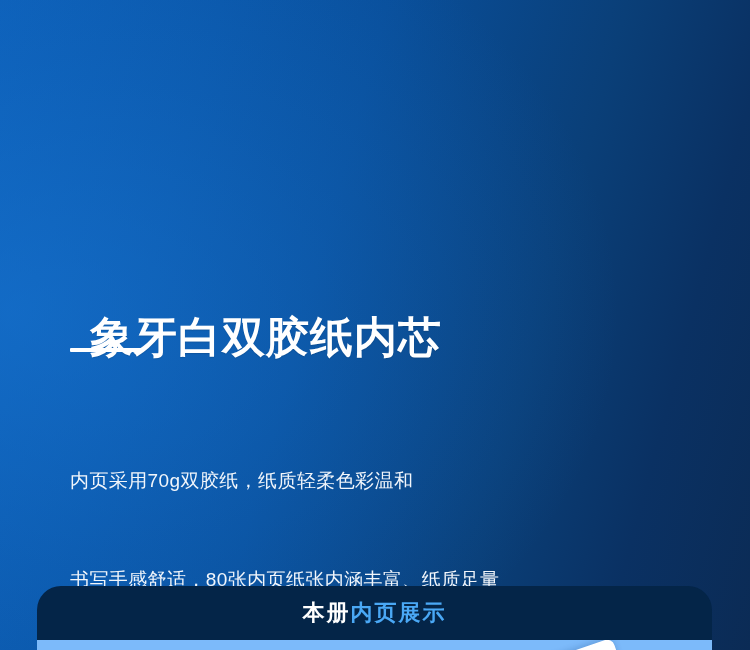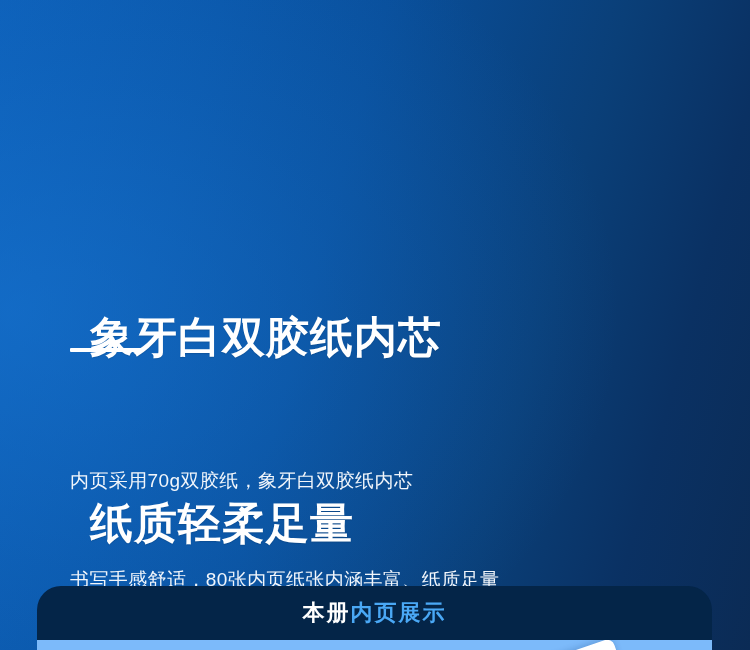--- a/index.html
+++ b/index.html
@@ -154,27 +154,26 @@
   }
 </style>
 </head>
 <body>
 
 <div id="page">
   <div class="layer">
 
     <div class="headline">
       <span class="hl-line">象牙白双胶纸内芯</span>
-      <span class="hl-line">纸质轻柔足量</span>
     </div>
 
     <div class="divider"></div>
 
     <div class="bodycopy">
-      <span class="bc-line">内页采用70g双胶纸，象牙白双胶纸内芯</span>
+      <span class="bc-line">内页采用70g双胶纸，纸质轻柔色彩温和</span>
       <span class="bc-line">书写手感舒适，80张内页纸张内涵丰富、纸质足量</span>
     </div>
 
     <div class="showcase-card">
 
       <div class="showcase-header">
         <div class="showcase-title"><span class="t-white">本册</span><span class="t-blue">内页展示</span></div>
       </div>
 
       <div class="showcase-photo">

